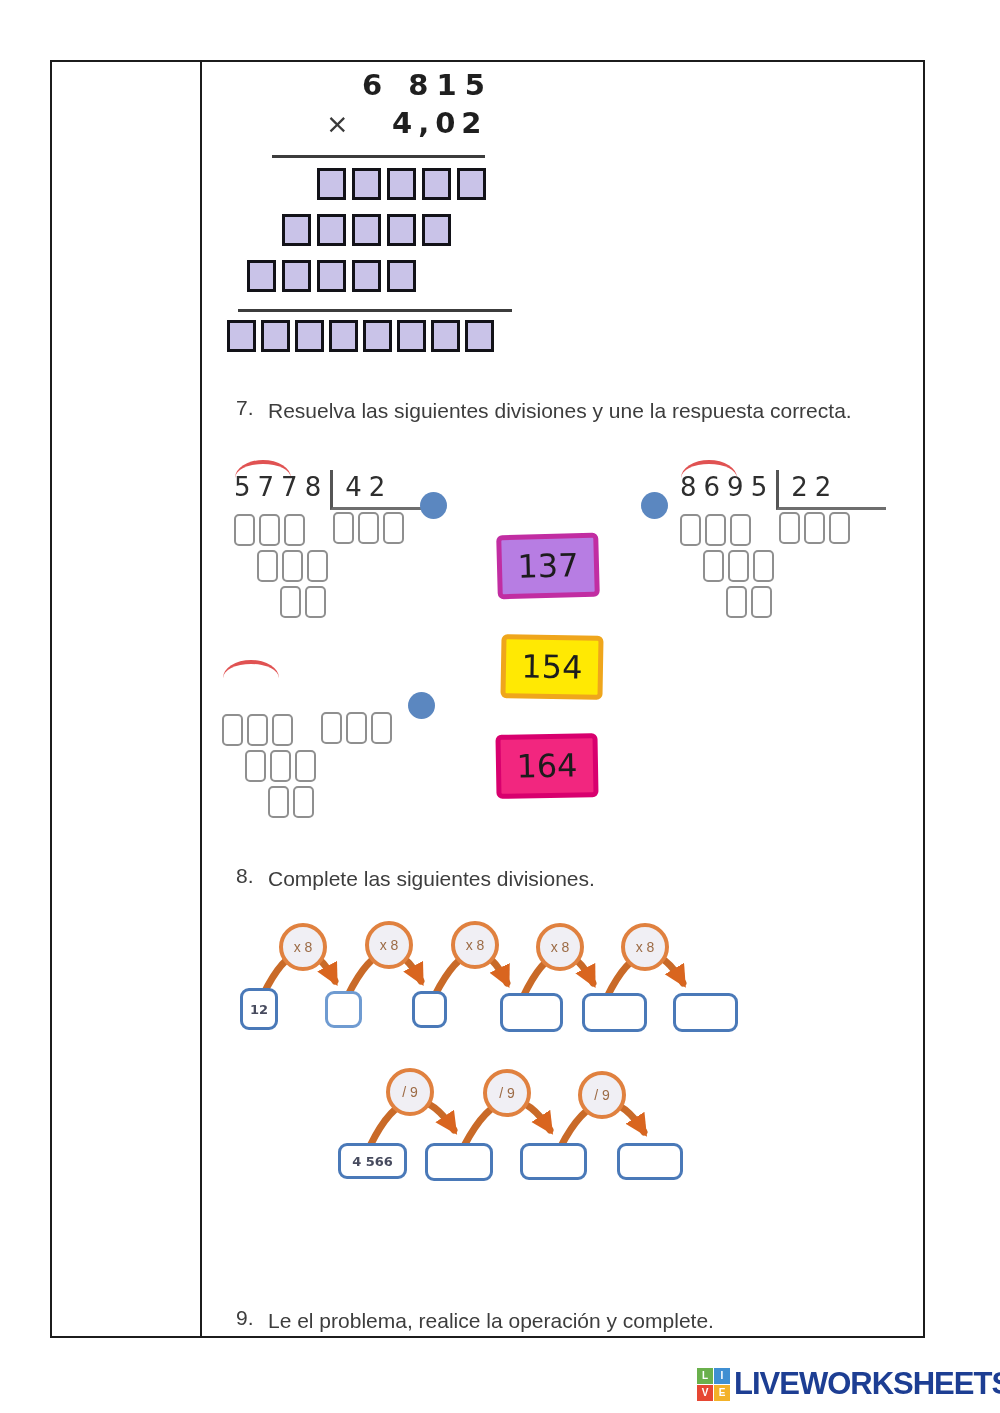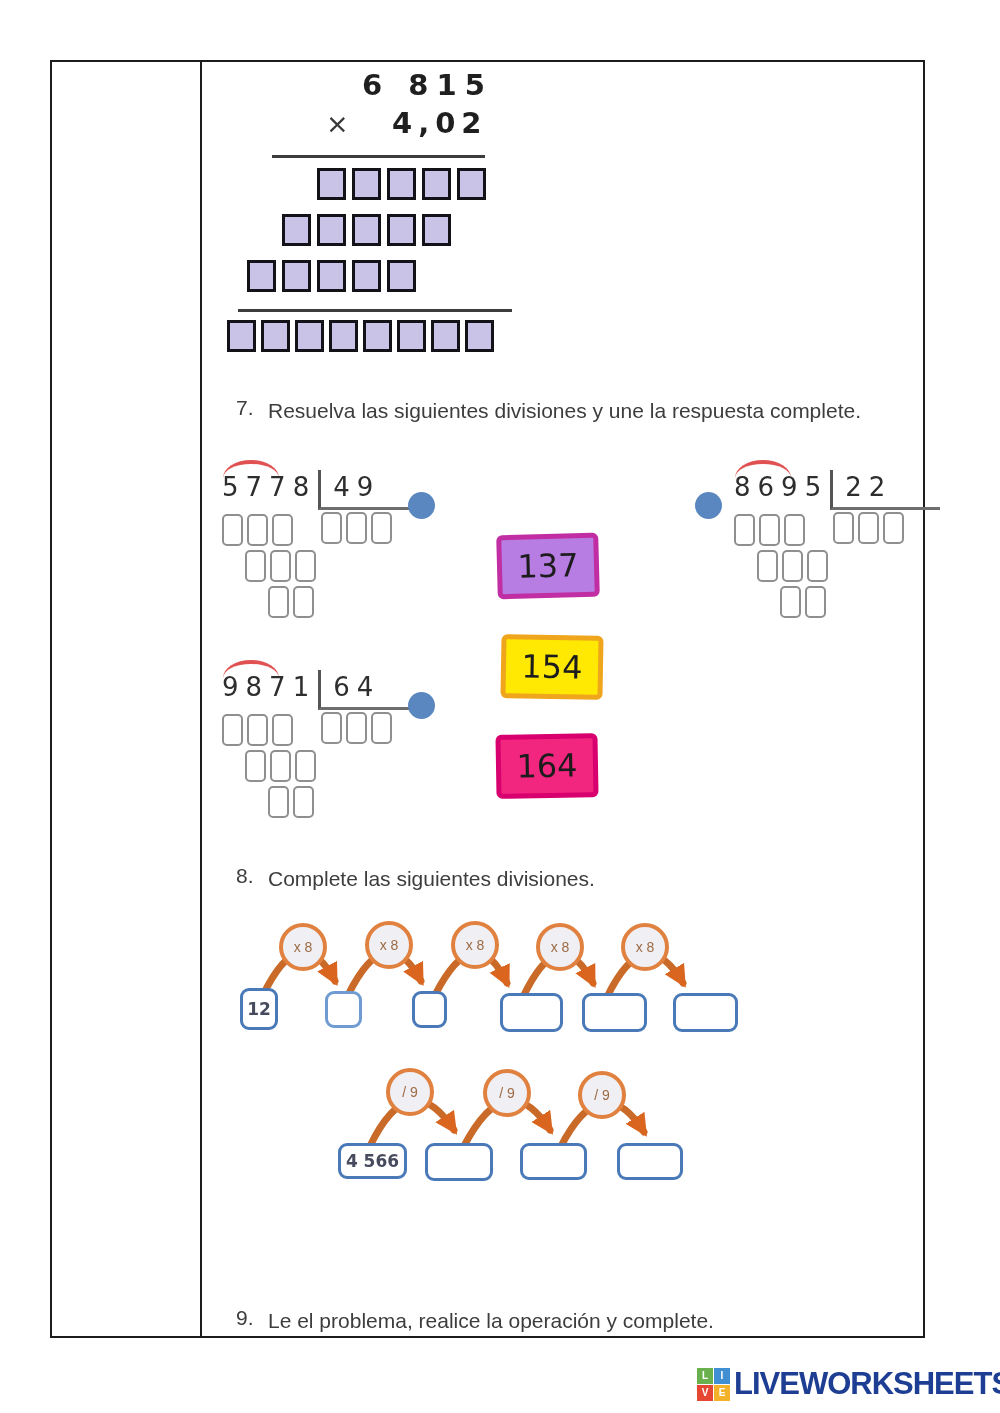--- a/index.html
+++ b/index.html
@@ -32,22 +32,22 @@
   
   .item { position:absolute; display:flex; font-size:21px; color:#3d3d3d; }
   .item .num { width:32px; flex:0 0 32px; }
   .item .txt { width:600px; line-height:29px; }
   .item7 { left:236px; top:396px; }
   .item8 { left:236px; top:864px; }
   .item9 { left:236px; top:1306px; }
 
   
   .division { position:absolute; width:205px; height:170px; }
-  .division.d1 { left:222px; top:460px;text-decoration:underline; }
-  .division.d2 { left:734px; top:460px; }
+  .division.d1 { left:234px; top:460px;text-decoration:underline; }
+  .division.d2 { left:680px; top:460px; }
   .division.d3 { left:222px; top:660px; }
   .arc { position:absolute; left:1px; top:0px; width:56px; height:14px;
          border-top:4px solid #e05252; border-radius:50% / 100% 100% 0 0; }
   .dline { position:absolute; left:0; top:10px; display:flex; align-items:stretch;
            font-family:"DejaVu Sans", sans-serif; font-size:26px; color:#2e2e2e; }
   .dividend { letter-spacing:7px; padding-right:2px; line-height:34px; }
   .divisor  { letter-spacing:7px; line-height:34px; border-left:3px solid #555;
               border-bottom:3px solid #6e6e6e; padding:0 48px 3px 12px; }
   .cellrow { position:absolute; display:flex; gap:4px; }
   .cell { width:17px; height:28px; background:#ffffff; border:2px solid #8f8f8f; border-radius:5px; }
@@ -67,21 +67,21 @@
   .card154 { left:501px; top:635px; background:#ffe903; border:5px solid #efa61c; transform:rotate(1deg); }
   .card164 { left:496px; top:734px; background:#f2267f; border:5px solid #d8006e; transform:rotate(-1deg); }
 
   
   .seq { position:absolute; }
   .seq1 { left:235px; top:915px; width:520px; height:130px; }
   .seq2 { left:332px; top:1058px; width:360px; height:132px; }
   .seq svg { position:absolute; left:0; top:0; }
   .sqbox { position:absolute; background:#ffffff; border:3px solid #4a79b8; border-radius:9px;
            display:flex; align-items:center; justify-content:center;
-           font-family:"DejaVu Sans", sans-serif; font-size:17px; font-weight:bold; color:#474b5e; }
+           font-family:"DejaVu Sans", sans-serif; font-size:13px; font-weight:bold; color:#474b5e; }
   .s1b1 { left:5px;   top:73px; width:32px; height:36px; }
   .s1b2 { left:90px;  top:76px; width:31px; height:31px; border-color:#6f9bd1; }
   .s1b3 { left:177px; top:76px; width:29px; height:31px; }
   .s1b4 { left:265px; top:78px; width:57px; height:33px; }
   .s1b5 { left:347px; top:78px; width:59px; height:33px; }
   .s1b6 { left:438px; top:78px; width:59px; height:33px; }
   .s2b1 { left:6px;   top:85px; width:63px; height:30px; }
   .s2b2 { left:93px;  top:85px; width:62px; height:32px; }
   .s2b3 { left:188px; top:85px; width:61px; height:31px; }
   .s2b4 { left:285px; top:85px; width:60px; height:31px; }
@@ -137,28 +137,28 @@
         <div class="pbox"></div>
         <div class="pbox"></div>
         <div class="pbox"></div>
         <div class="pbox"></div>
         <div class="pbox"></div>
       </div>
   </div>
 
   <div class="item item7">
     <div class="num">7.</div>
-    <div class="txt">Resuelva las siguientes divisiones y une la respuesta complete.</div>
+    <div class="txt">Resuelva las siguientes divisiones y une la respuesta correcta.</div>
   </div>
 
   <div class="division d1">
     <div class="arc"></div>
     <div class="dline">
       <span class="dividend">5778</span>
-        <span class="divisor">49</span>
+        <span class="divisor">42</span>
     </div>
     <div class="cellrow wr1">
         <div class="cell"></div>
         <div class="cell"></div>
         <div class="cell"></div>
       </div>
     <div class="cellrow wq">
         <div class="cell"></div>
         <div class="cell"></div>
         <div class="cell"></div>
@@ -198,24 +198,20 @@
       </div>
     <div class="cellrow wr3">
         <div class="cell"></div>
         <div class="cell"></div>
       </div>
     <div class="dot dot-left"></div>
   </div>
 
   <div class="division d3">
     <div class="arc"></div>
-    <div class="dline">
-      <span class="dividend">9871</span>
-        <span class="divisor">64</span>
-    </div>
     <div class="cellrow wr1">
         <div class="cell"></div>
         <div class="cell"></div>
         <div class="cell"></div>
       </div>
     <div class="cellrow wq">
         <div class="cell"></div>
         <div class="cell"></div>
         <div class="cell"></div>
       </div>

